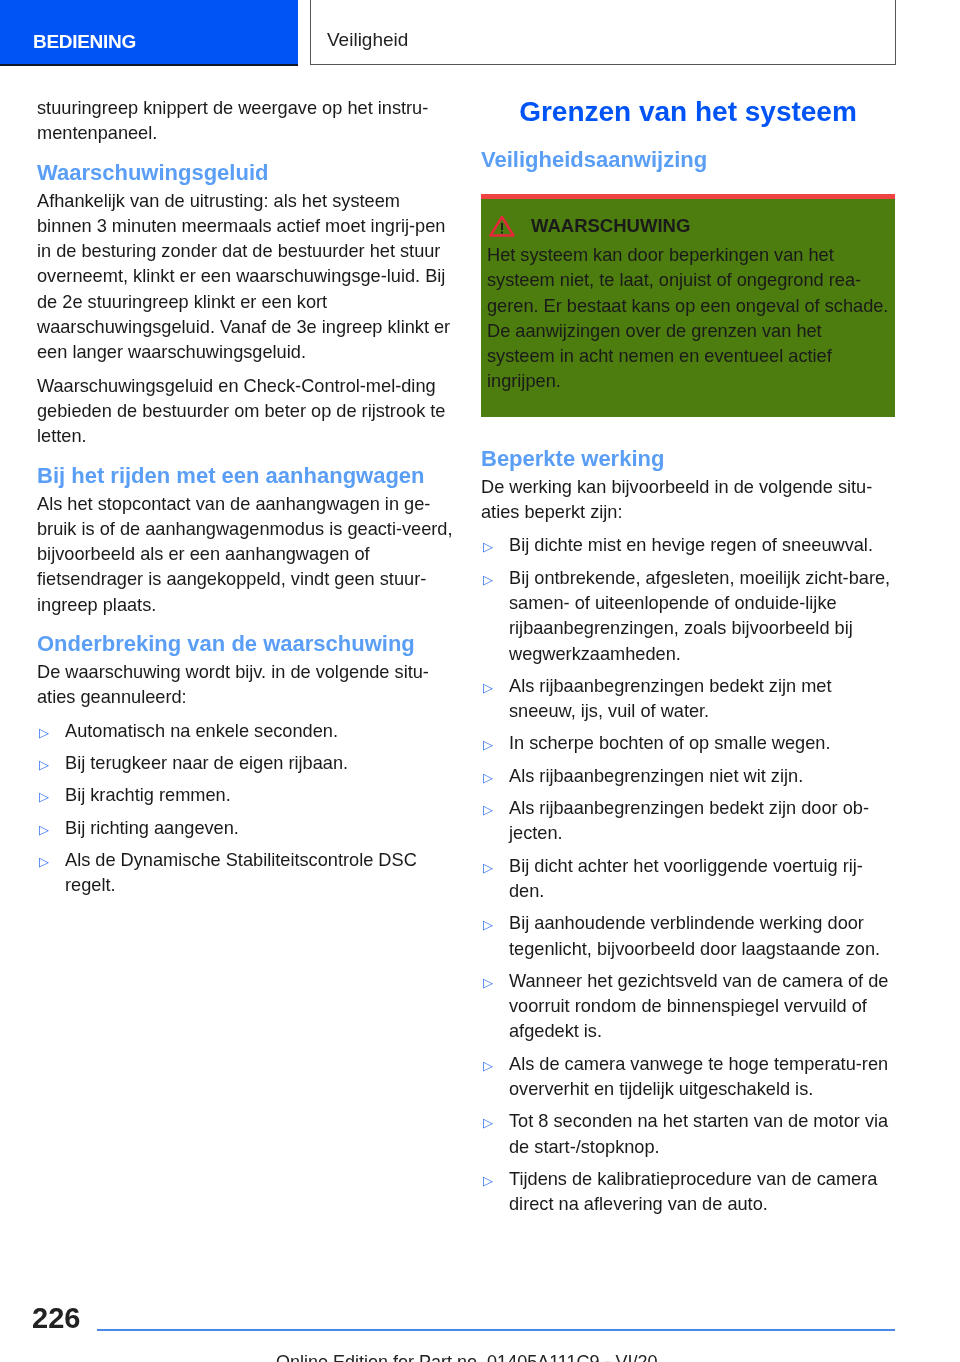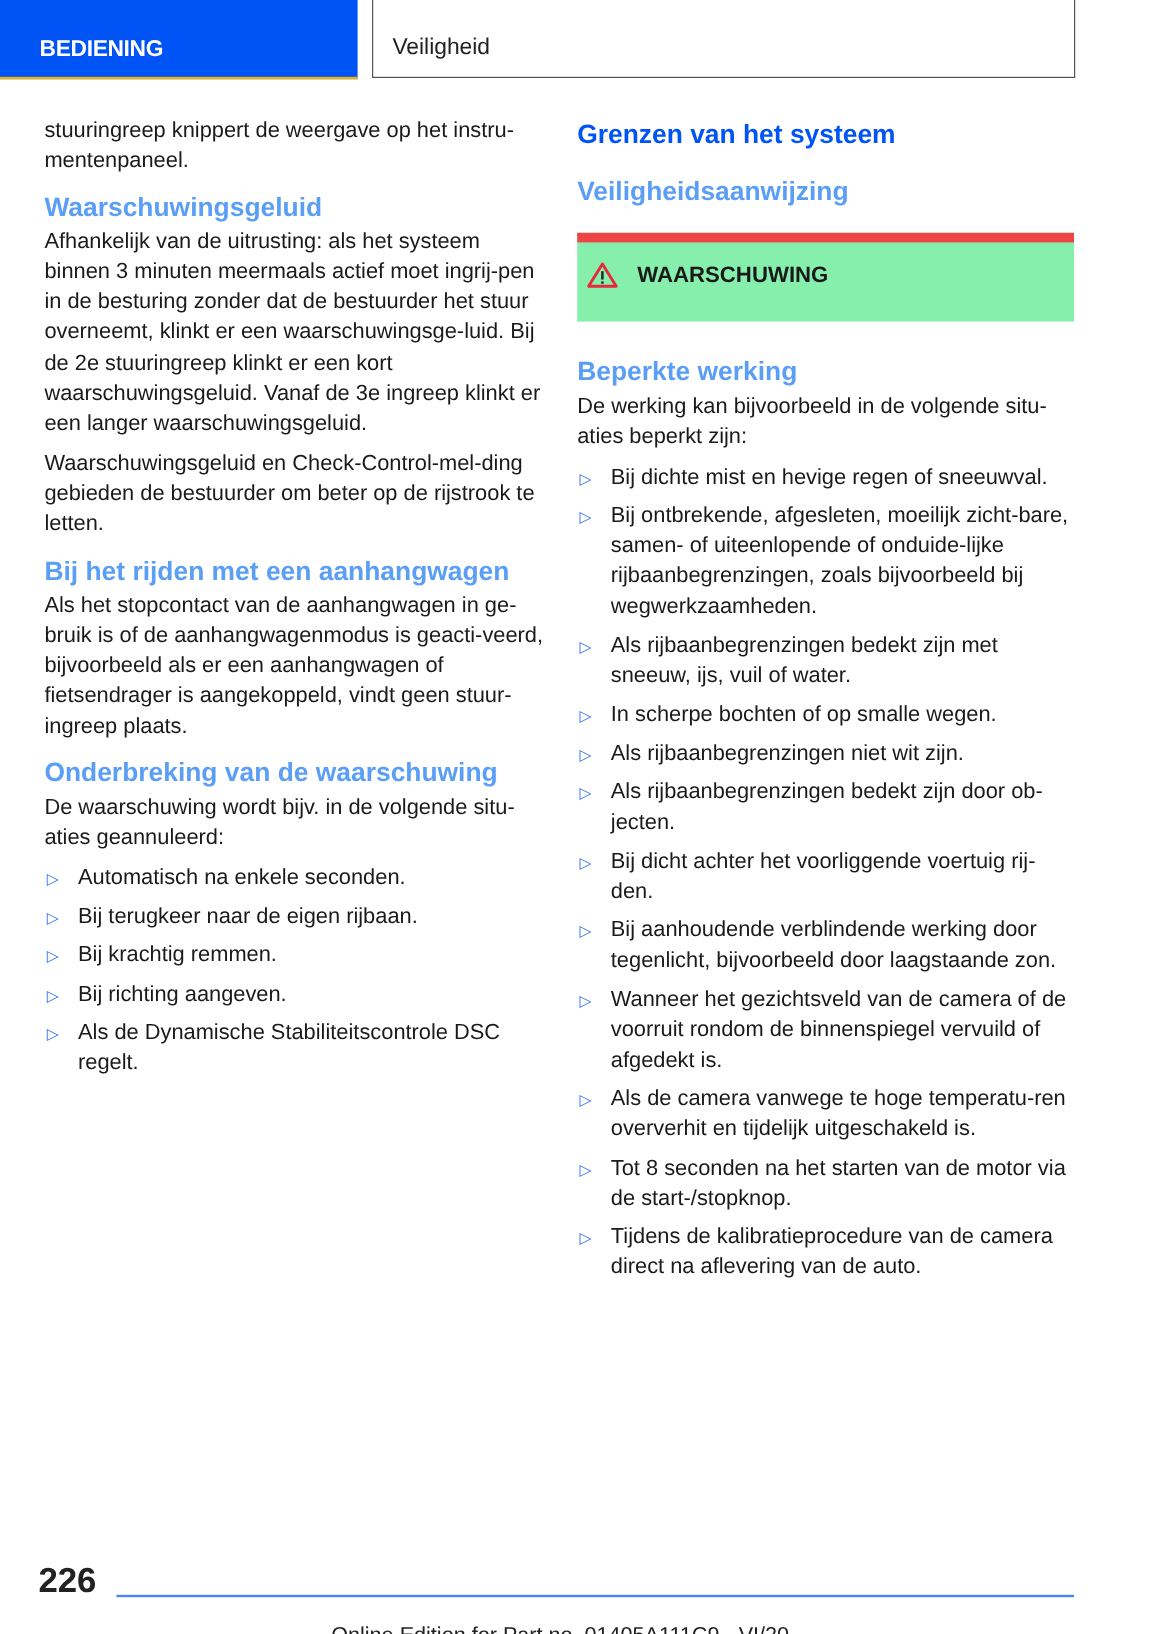--- a/index.html
+++ b/index.html
@@ -1,33 +1,33 @@
 <!DOCTYPE html>
 <html><head>
 <meta charset="utf-8">
 <style>
   html, body { margin:0; padding:0; }
   body { width:960px; height:1362px; background:#ffffff; position:relative; overflow:hidden;
          font-family:"Liberation Sans", sans-serif; color:#1a1a1a; }
   .hdr-left { position:absolute; left:0; top:0; width:298px; height:64px; background:#0053f5;
-              border-bottom:2px solid #eab308; }
+              border-bottom:2px solid #0f172a; }
   .hdr-left span { position:absolute; left:33px; top:31px; color:#fff; font-weight:bold; font-size:19px; letter-spacing:-0.3px; }
   .hdr-right { position:absolute; left:310px; top:-2px; width:584px; height:66px; border:1px solid #555; border-top:none; background:#fff; }
   .hdr-right span { position:absolute; left:16px; top:31px; font-size:19px; color:#222; }
   .col { position:absolute; top:96px; width:416px; }
   .col.left { left:37px; }
   .col.right { left:481px; width:414px; }
   p { margin:0 0 8px 0; font-size:18.2px; line-height:25.3px; }
   h2 { margin:12px 0 2px 0; font-size:22px; line-height:28px; color:#5a9ef5; font-weight:bold; }
-  h1 { margin:0 0 18px 0; font-size:22px; line-height:32px; color:#0053f5; font-weight:bold; }
+  h1 { margin:0 0 18px 0; font-size:28px; line-height:32px; color:#0053f5; font-weight:bold;text-align:center; }
   h2.first { margin-top:0; }
   ul { list-style:none; margin:0; padding:0; }
   li { position:relative; padding-left:28px; font-size:18.2px; line-height:25.3px; margin-bottom:7px; }
   li .bullet { position:absolute; left:2px; top:1px; color:#2f6ff0; font-size:13px; }
-  .warn { margin:20px 0 28px 0; background:#86efac; border-top:8px solid #ef4444; padding:16px 6px 22px 6px; }
+  .warn { margin:20px 0 28px 0; background:#4d7c0f; border-top:5px solid #ef4444; padding:16px 6px 22px 6px; }
   .warn-title { display:flex; align-items:center; font-weight:bold; font-size:18.5px; margin-bottom:6px; }
   .warn-title svg { margin:0 16px 0 2px; }
   .warn p { margin:0; }
   .footer-num { position:absolute; left:32px; top:1302px; font-size:29px; font-weight:bold; color:#222; }
   .footer-line { position:absolute; left:97px; top:1329px; width:798px; height:2px; background:#4a86f0; }
   .footer-text { position:absolute; left:276px; top:1336px; font-size:18px; color:#222; white-space:nowrap;margin-top:16px; }
   .footer-wm { position:absolute; left:687px; top:1377px; font-size:22px; color:#999; white-space:nowrap; }
 </style>
 </head>
 <body>
@@ -66,20 +66,21 @@
 
   <div class="warn">
     <div class="warn-title">
       <svg width="26" height="22" viewBox="0 0 26 22">
         <polygon points="13,2 24.5,20.5 1.5,20.5" fill="none" stroke="#e8283a" stroke-width="2.4" stroke-linejoin="round"></polygon>
         <rect x="12" y="8" width="2" height="7" fill="#222"></rect>
         <rect x="12" y="16.5" width="2" height="2" fill="#222"></rect>
       </svg>
       <span>WAARSCHUWING</span>
     </div>
+    <p>Het systeem kan door beperkingen van het systeem niet, te laat, onjuist of ongegrond rea-geren. Er bestaat kans op een ongeval of schade. De aanwijzingen over de grenzen van het systeem in acht nemen en eventueel actief ingrijpen.</p>
   </div>
 
   <h2>Beperkte werking</h2>
   <p>De werking kan bijvoorbeeld in de volgende situ-aties beperkt zijn:</p>
   <ul>
     <li><span class="bullet">▷</span><span>Bij dichte mist en hevige regen of sneeuwval.</span></li>
     <li><span class="bullet">▷</span><span>Bij ontbrekende, afgesleten, moeilijk zicht-bare, samen- of uiteenlopende of onduide-lijke rijbaanbegrenzingen, zoals bijvoorbeeld bij wegwerkzaamheden.</span></li>
     <li><span class="bullet">▷</span><span>Als rijbaanbegrenzingen bedekt zijn met sneeuw, ijs, vuil of water.</span></li>
     <li><span class="bullet">▷</span><span>In scherpe bochten of op smalle wegen.</span></li>
     <li><span class="bullet">▷</span><span>Als rijbaanbegrenzingen niet wit zijn.</span></li>

